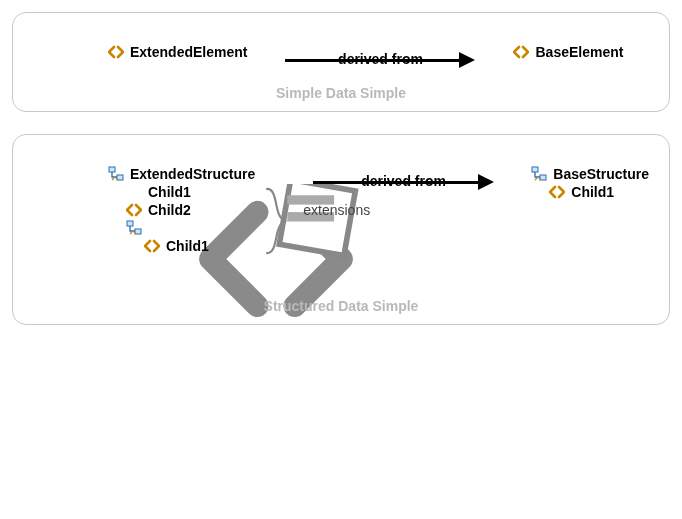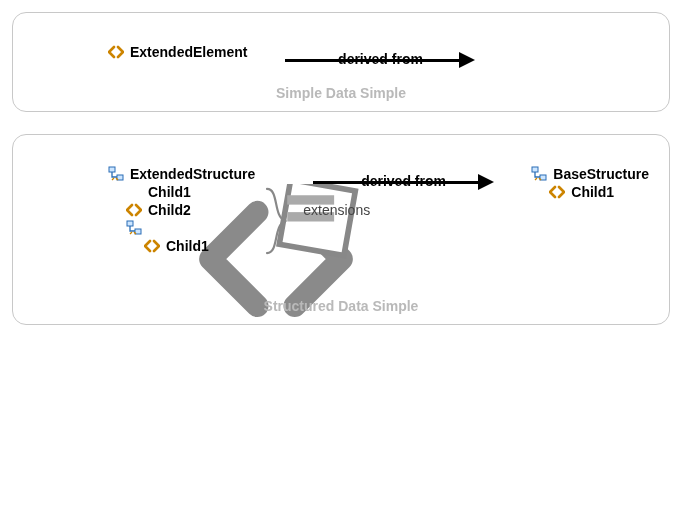--- a/index.html
+++ b/index.html
@@ -153,20 +153,26 @@
             <use href="#sym-el"></use>
           </svg></span>
       <span>ExtendedElement</span>
     </div>
     <div style="width:18px"></div>
     <div class="arrow-cell">
       <div class="arrow-label">derived from</div>
       <div class="arrow-line"></div>
     </div>
     <div style="width:18px"></div>
+    <div class="node">
+      <span class="icon icon-el"><svg>
+            <use href="#sym-el"></use>
+          </svg></span>
+      <span>BaseElement</span>
+    </div>
   </div>
   <div class="panel-caption">Simple Data Simple</div>
 </div>
 
 <div class="panel" style="padding-bottom:69px;">
   <div class="row">
     <div class="spacer-left"></div>
 
     <div class="col">
       <div class="node">

